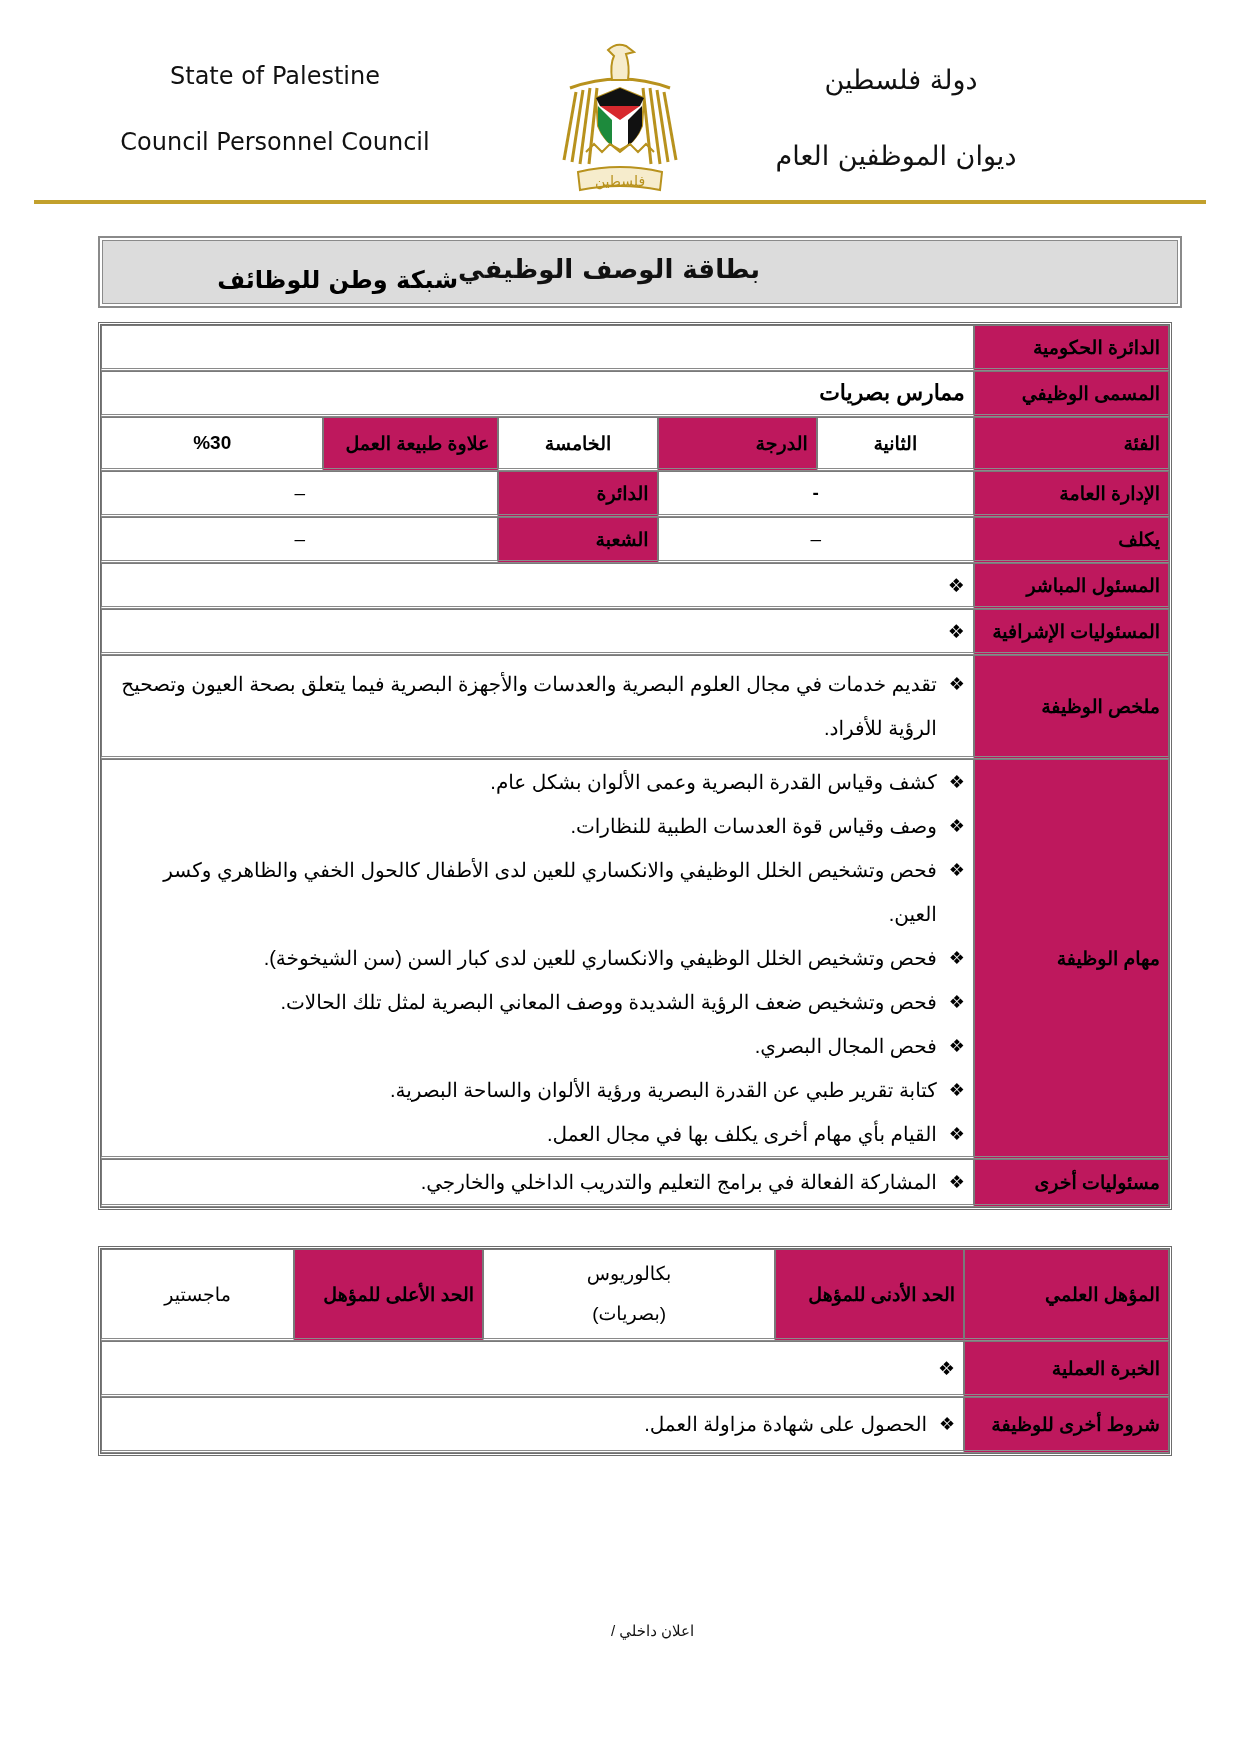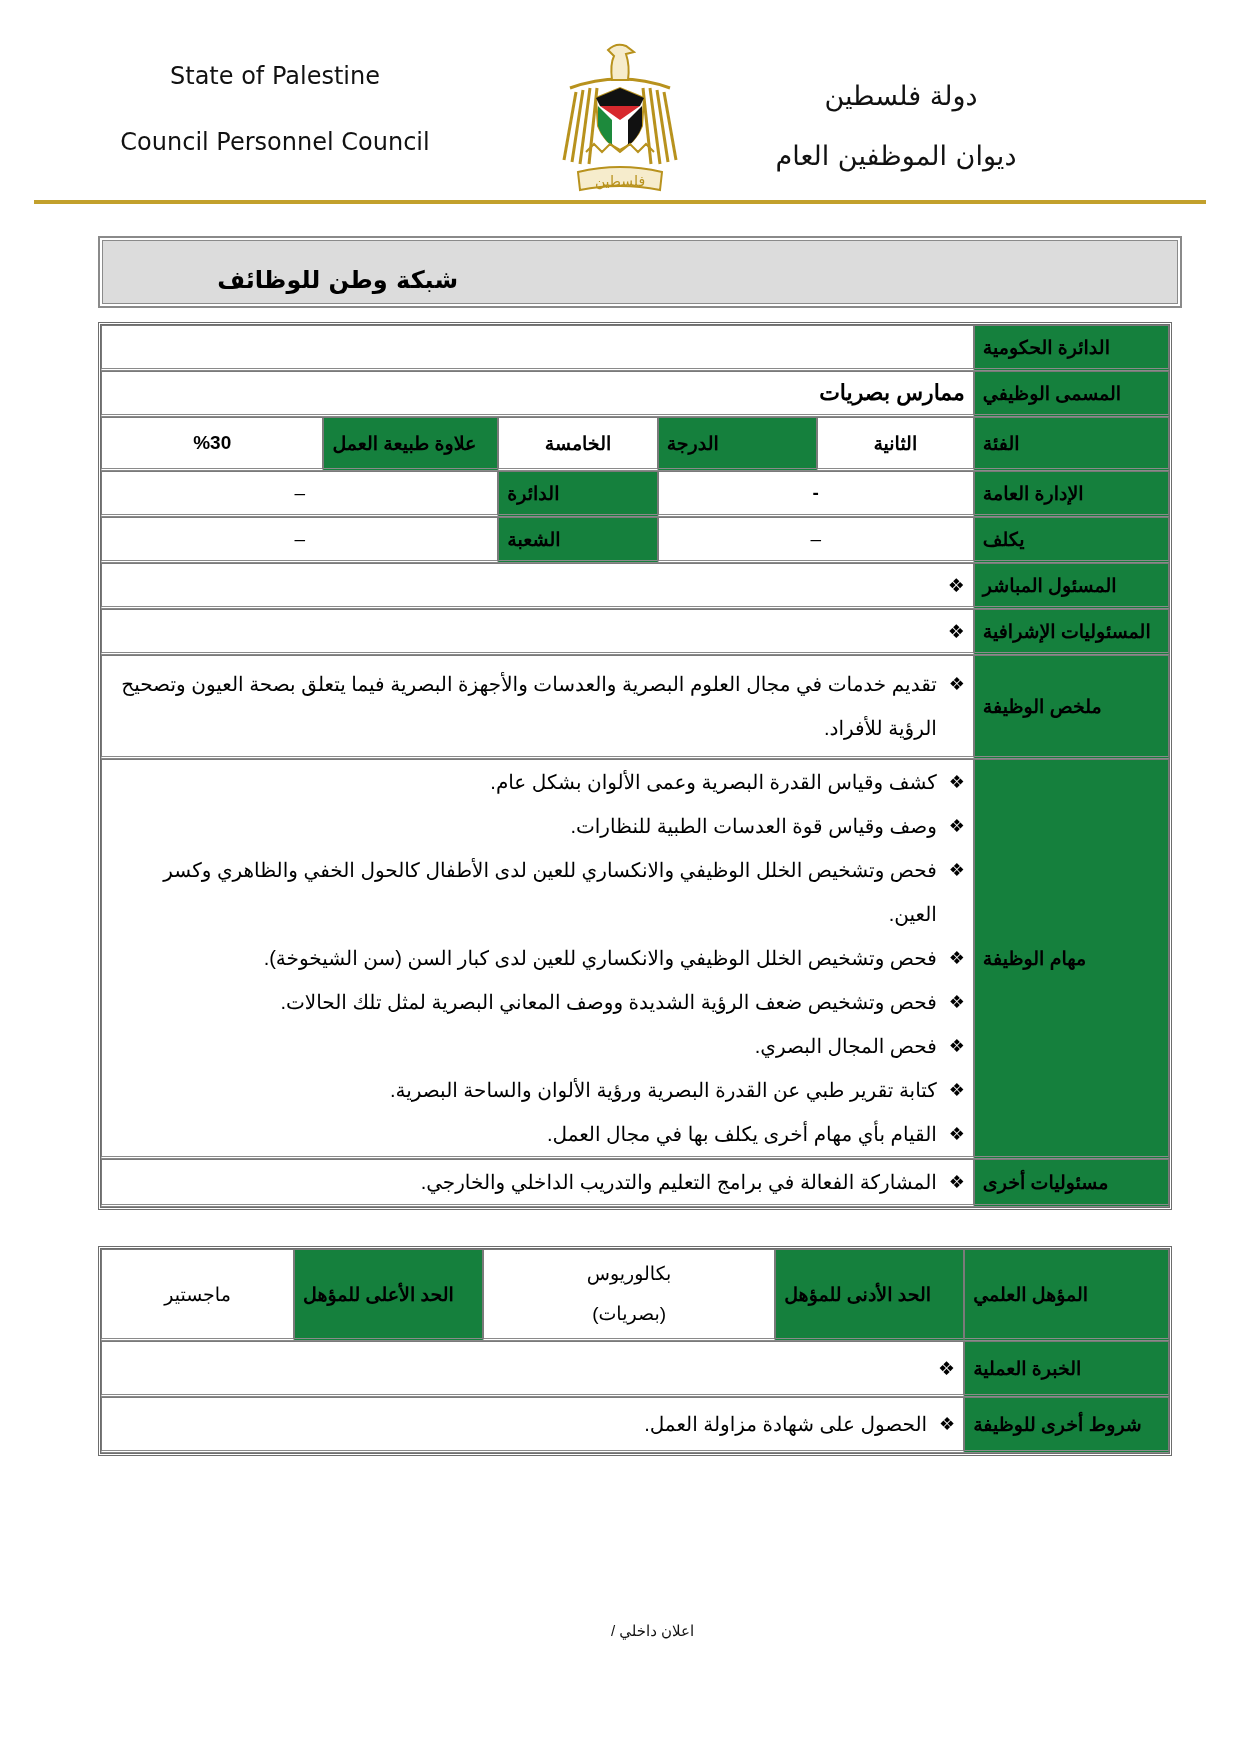--- a/index.html
+++ b/index.html
@@ -6,40 +6,40 @@
   body { width: 1241px; height: 1754px; position: relative; overflow: hidden;
          font-family: "DejaVu Sans", sans-serif; color: #000; }
 
   
   .lh-en { position: absolute; left: 60px; width: 430px; text-align: center;
            font-family: "DejaVu Sans", sans-serif; font-size: 24px; color: #111; }
   .lh-en.l1 { top: 62px; }
   .lh-en.l2 { top: 128px; }
   .lh-ar { position: absolute; right: 180px; width: 330px; text-align: center; direction: rtl;
            font-family: "DejaVu Serif", serif; font-size: 27px; color: #111; }
-  .lh-ar.l1 { top: 64px; right: 210px; width: 260px; margin-top: 16px; }
+  .lh-ar.l1 { top: 64px; right: 210px; width: 260px; }
   .lh-ar.l2 { top: 140px; }
   .emblem { position: absolute; left: 556px; top: 40px; width: 128px; height: 158px; }
   .gold-rule { position: absolute; left: 34px; top: 200px; width: 1172px; height: 4px; background: #c2a02c; }
 
   
   .title-box { position: absolute; left: 98px; top: 236px; width: 1080px; height: 68px;
                background: #dcdcdc; border: 2px solid #8a8a8a; box-shadow: inset 0 0 0 2px #fff, inset 0 0 0 3px #8a8a8a;
                direction: rtl; }
   .title-main { position: absolute; right: 420px; top: 16px; font-size: 26px; font-weight: bold;
                 font-family: "DejaVu Sans", sans-serif; color: #111; }
   .title-brand { position: absolute; right: 722px; top: 28px; font-size: 24px; font-weight: bold;
                  font-family: "DejaVu Sans", sans-serif; color: #000000; }
 
   
   table.form { position: absolute; border-collapse: separate; border-spacing: 0; direction: rtl;
                border: 3px double #6d6d6d; }
   table.form td { border: 1px solid #7a7a7a; border-bottom: 3px double #8a8a8a; padding: 0 8px;
                   font-family: "Liberation Sans", sans-serif; font-size: 19px; vertical-align: middle; }
-  td.lbl { background: #15803d; font-weight: bold; text-align: left; font-size: 19px;
+  td.lbl { background: #be185d; font-weight: bold; text-align: right; font-size: 19px;
            font-family: "DejaVu Sans", sans-serif; }
   td.val { background: #fff; }
   td.center { text-align: center; }
   td.bold { font-weight: bold; font-family: "DejaVu Sans", sans-serif; }
 
   #main-table { left: 98px; top: 322px; width: 1074px; }
   #req-table { left: 98px; top: 1246px; width: 1074px; }
 
   ul.bul { list-style: none; margin: 0; padding: 0 28px 0 10px; }
   ul.bul li { position: relative; font-size: 20px; line-height: 44px; font-family: "Liberation Sans", sans-serif; }
@@ -83,20 +83,21 @@
     <path d="M30 112 L38 104 L46 112 L54 104 L64 112 L74 104 L82 112 L90 104 L98 112" fill="none" stroke="#b8921d" stroke-width="2"></path>
 
     <path d="M22 132 Q64 122 106 132 L104 150 Q64 142 24 150 Z" fill="#f6eccc" stroke="#b8921d" stroke-width="2"></path>
     <text x="64" y="146" text-anchor="middle" font-size="14" fill="#b8921d" font-family="DejaVu Sans, sans-serif">فلسطين</text>
   </svg>
 </div>
 
 <div class="gold-rule"></div>
 
 <div class="title-box">
+  <span class="title-main">بطاقة الوصف الوظيفي</span>
   <span class="title-brand">شبكة وطن للوظائف</span>
 </div>
 
 <table class="form" id="main-table">
   <colgroup>
     <col style="width:196px">
       <col style="width:158px">
       <col style="width:160px">
       <col style="width:160px">
       <col style="width:176px">

